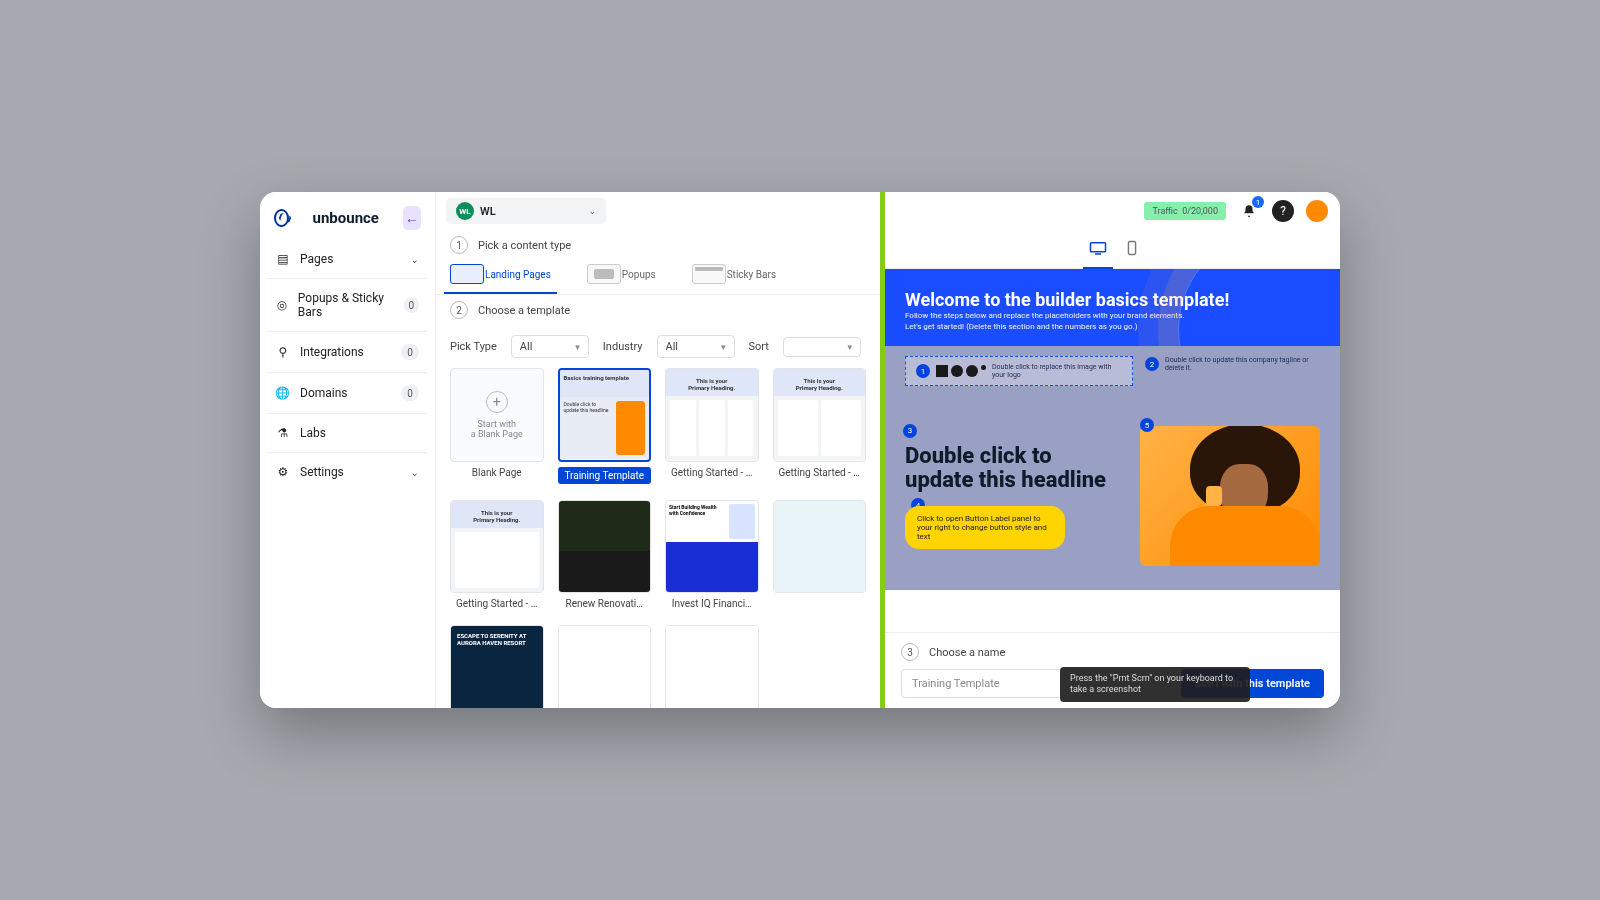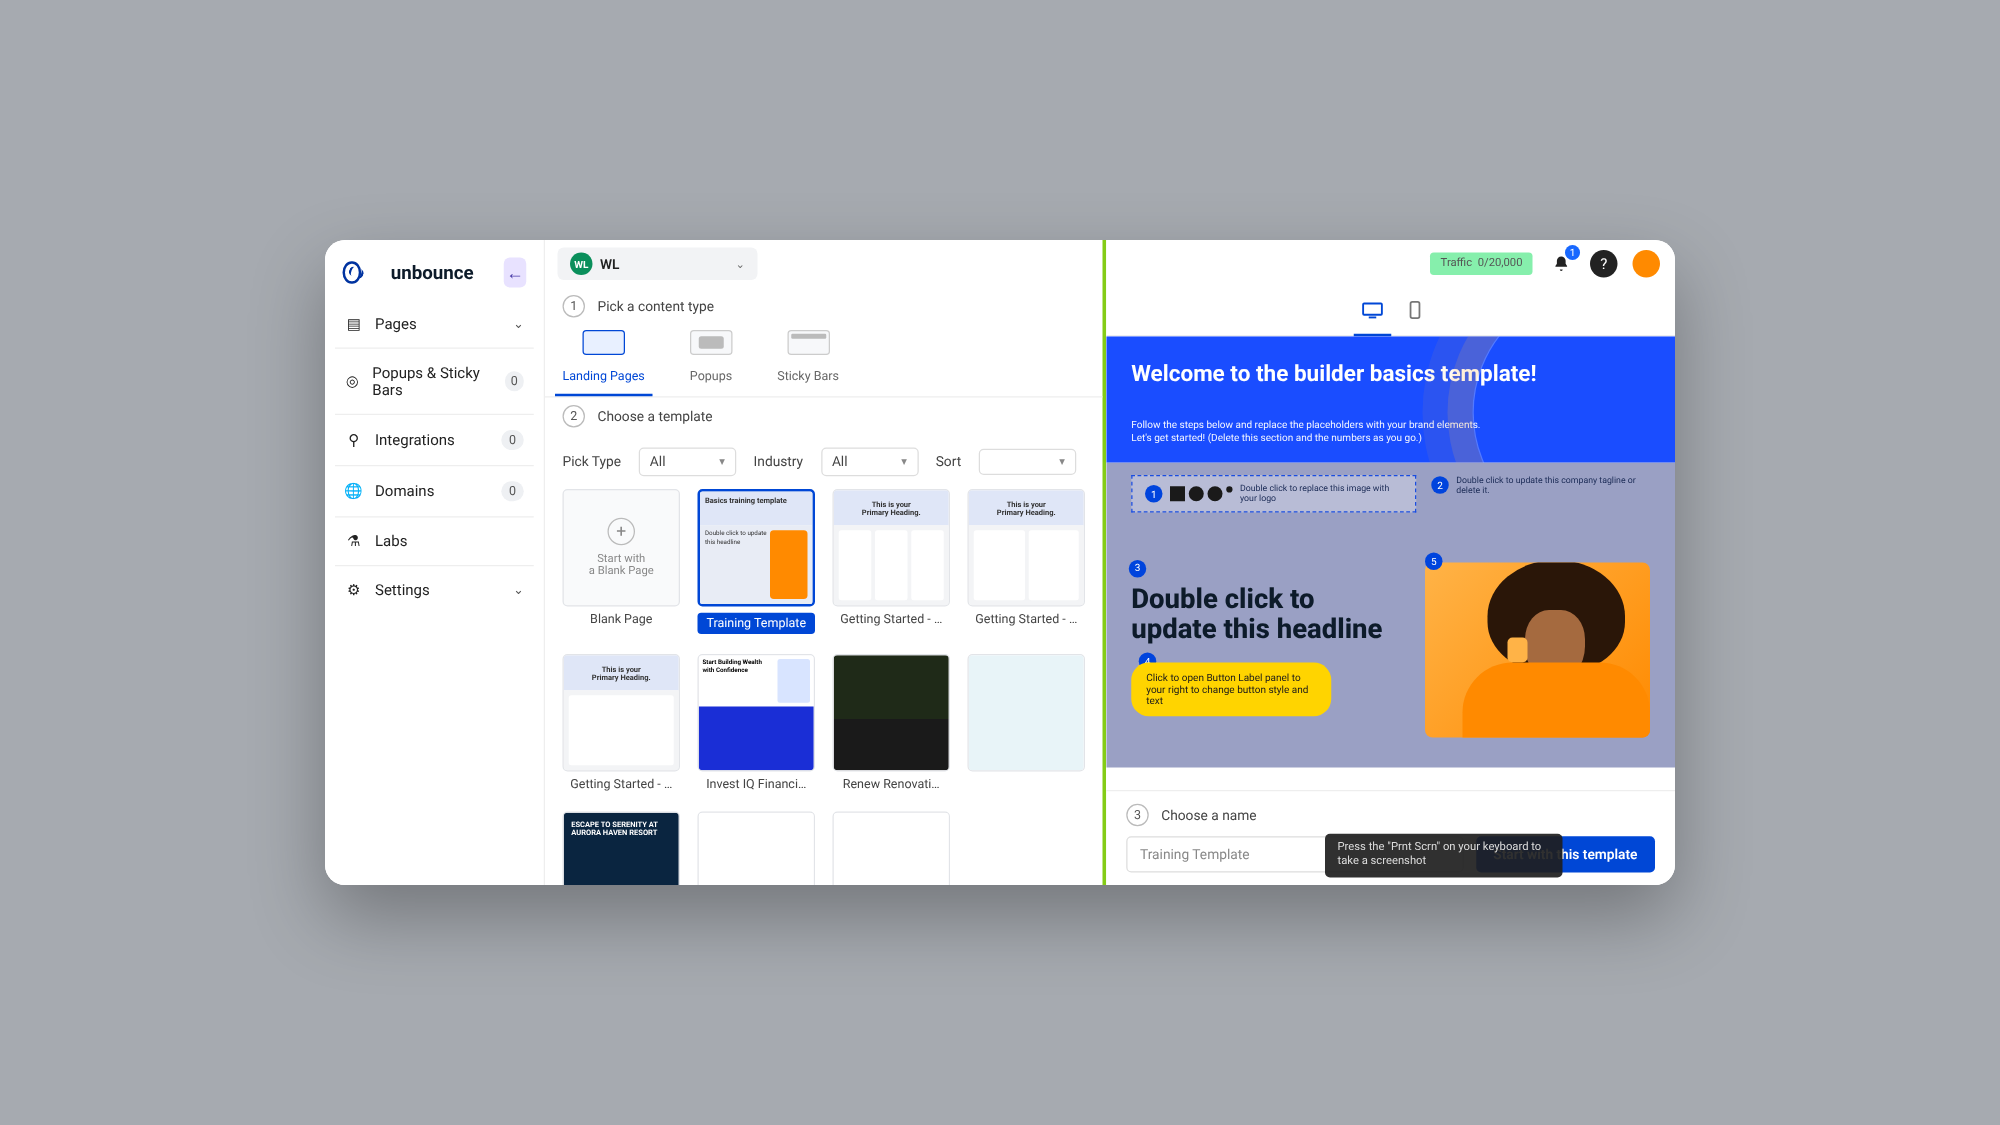--- a/index.html
+++ b/index.html
@@ -12,39 +12,39 @@
 .logo-text { font-weight: 700; font-size: 15px; color: #0d1b2a; }
 .back-btn { width: 24px; height: 24px; border-radius: 5px; background: #e8e2ff; display: flex; align-items: center; justify-content: center; margin-left: auto; color: #4a3da8; font-size: 14px; cursor: pointer; }
 .nav-item { display: flex; align-items: center; gap: 10px; padding: 8px 8px; font-size: 12px; color: #222; border-radius: 4px; cursor: pointer; }
 .nav-icon { width: 14px; height: 14px; display: flex; align-items: center; justify-content: center; }
 .nav-chevron, .nav-badge { margin-left: auto; }
 .nav-badge { width: 18px; height: 16px; border-radius: 8px; background: #eef0f3; color: #555; font-size: 10px; display: flex; align-items: center; justify-content: center; }
 .nav-chevron { font-size: 10px; color: #555; }
 .nav-sep { height: 1px; background: #eee; margin: 4px 0; }
 
 .main { flex: 1; display: flex; min-width: 0; }
-.left-col { flex: 1; display: flex; flex-direction: column; min-width: 0; border-right: 3px solid #84cc16; justify-content: flex-end; }
+.left-col { flex: 1; display: flex; flex-direction: column; min-width: 0; border-right: 5px solid #84cc16; justify-content: flex-end; }
 .topbar { height: 38px; display: flex; align-items: center; padding: 0 10px; gap: 10px; }
 .workspace { display: flex; align-items: center; gap: 6px; background: #f2f3f5; border-radius: 5px; padding: 4px 10px; cursor: pointer; width: 160px; }
 .ws-avatar { width: 18px; height: 18px; border-radius: 50%; background: #0a8f5b; color: #fff; font-size: 8px; font-weight: 700; display: flex; align-items: center; justify-content: center; }
 .ws-name { font-size: 11px; font-weight: 600; color: #222; }
 .ws-chevron { margin-left: auto; font-size: 9px; color: #666; }
 .tb-spacer { flex: 1; }
 .traffic { font-size: 9px; color: #555; background: #86efac; padding: 4px 8px; border-radius: 3px; }
 .tb-icon { width: 22px; height: 22px; border-radius: 50%; display: flex; align-items: center; justify-content: center; font-size: 12px; cursor: pointer; }
 .bell { position: relative; color: #222; }
 .bell-badge { position: absolute; top: -4px; right: -4px; width: 12px; height: 12px; background: #1868ff; color: #fff; font-size: 8px; border-radius: 50%; display: flex; align-items: center; justify-content: center; }
 .help { background: #222; color: #fff; }
 .user-avatar { background: #ff8a00; }
 
 .step-row { display: flex; align-items: center; gap: 10px; padding: 6px 14px; }
 .step-circle { width: 18px; height: 18px; border: 1px solid #bbb; border-radius: 50%; font-size: 10px; color: #555; display: flex; align-items: center; justify-content: center; }
 .step-label { font-size: 11px; color: #444; }
 .ctype-tabs { display: flex; gap: 36px; padding: 4px 14px 10px 14px; border-bottom: 1px solid #eee; }
-.ctype { display: flex; flex-direction: column; align-items: center; gap: 12px; font-size: 10px; color: #666; cursor: pointer; }
+.ctype { display: flex; flex-direction: row; align-items: center; gap: 1px; font-size: 10px; color: #666; cursor: pointer; }
 .ctype.active { color: #0047d6; position: relative; }
 .ctype.active::after { content: ""; position: absolute; bottom: -10px; left: -6px; right: -6px; height: 2px; background: #0047d6; }
 .ctype-thumb { width: 34px; height: 20px; border: 1px solid #ccc; border-radius: 3px; background: #f7f8fa; position: relative; }
 .ctype.active .ctype-thumb { border-color: #0047d6; background: #e8f0ff; }
 .ctype-thumb.popup::after { content:""; position:absolute; inset:4px 6px; background:#bbb; border-radius:2px; }
 .ctype-thumb.bar::after { content:""; position:absolute; left:2px; right:2px; top:2px; height:4px; background:#bbb; border-radius:1px; }
 
 .filters { display: flex; align-items: center; gap: 14px; padding: 10px 14px; font-size: 11px; color: #444; }
 .fsel { display: flex; align-items: center; justify-content: space-between; border: 1px solid #ddd; border-radius: 4px; padding: 4px 8px; min-width: 78px; font-size: 11px; cursor: pointer; gap: 21px; }
 .fsel .chev { font-size: 9px; color: #888; }
@@ -71,21 +71,21 @@
 
 .right-col { width: 455px; flex-shrink: 0; display: flex; flex-direction: column; background: #fff; }
 .right-top { height: 38px; display: flex; align-items: center; justify-content: flex-end; padding: 0 12px; gap: 12px; border-left: none; }
 .device-tabs { display: flex; gap: 8px; padding: 6px 0 0; justify-content: center; border-bottom: 1px solid #eee; }
 .device-tab { padding: 4px 6px 8px; cursor: pointer; color: #777; position: relative; }
 .device-tab.active { color: #0047d6; }
 .device-tab.active::after { content: ""; position: absolute; left: 0; right: 0; bottom: -1px; height: 2px; background: #0047d6; }
 .preview { flex: 1; overflow: auto; background: #fff; }
 .pv-hero { background: #1a4dff; color: #fff; padding: 20px 20px 14px; position: relative; overflow: hidden; }
 .pv-hero::after { content: ""; position: absolute; right: -40px; top: -40px; width: 200px; height: 200px; border-radius: 50%; border: 1px solid rgba(255,255,255,0.25); box-shadow: 0 0 0 20px rgba(255,180,80,0.15), 0 0 0 40px rgba(255,180,80,0.08); }
-.pv-hero h2 { font-size: 18px; margin-bottom: 24px; }
+.pv-hero h2 { font-size: 18px; margin-bottom: 0; }
 .pv-hero p { font-size: 8px; opacity: 0.95; line-height: 1.4; }
 .pv-placeholder-row { display: flex; gap: 12px; padding: 10px 20px; align-items: flex-start; background: #9aa0c4; }
 .pv-badge { width: 14px; height: 14px; background: #0044dd; color: #fff; border-radius: 50%; font-size: 8px; display: flex; align-items: center; justify-content: center; flex-shrink: 0; }
 .pv-logo-box { border: 1px dashed #1a4de0; padding: 6px 10px; display: flex; align-items: center; gap: 6px; font-size: 7px; color: #1a2a55; background: rgba(255,255,255,0.3); }
 .pv-shapes { display: flex; gap: 3px; }
 .pv-sh { width: 12px; height: 12px; background: #1a1a1a; }
 .pv-sh.circ { border-radius: 50%; }
 .pv-sh.sm { width: 5px; height: 5px; border-radius: 50%; }
 .pv-tagline { margin-left: auto; display: flex; gap: 6px; align-items: center; font-size: 7px; color: #1a2a55; }
 .pv-hl-section { background: #9aa0c4; padding: 30px 20px 24px; display: flex; gap: 20px; align-items: center; }
@@ -262,35 +262,35 @@
                 <div class="mini-body grey">
                   <div class="mini-col"></div>
                 </div>
               </div>
             <div class="tpl-name">Getting Started - …</div>
           </div>
 
 
           <div class="tpl-card">
             <div class="tpl-thumb">
+                <div class="mini-hero dark" style="height:55%"></div>
+                <div style="height:45%;background:#1a1a1a"></div>
+              </div>
+            <div class="tpl-name">Renew Renovati…</div>
+          </div>
+
+          <div class="tpl-card">
+            <div class="tpl-thumb">
                 <div style="height:45%;background:#fff;padding:3px;display:flex;gap:2px">
                   <div style="flex:1;font-size:5px;font-weight:700">Start Building Wealth with Confidence</div>
                   <div style="width:30%;background:#d8e4ff;border-radius:2px"></div>
                 </div>
                 <div style="height:55%;background:#1a2ed6"></div>
               </div>
             <div class="tpl-name">Invest IQ Financi…</div>
-          </div>
-
-          <div class="tpl-card">
-            <div class="tpl-thumb">
-                <div class="mini-hero dark" style="height:55%"></div>
-                <div style="height:45%;background:#1a1a1a"></div>
-              </div>
-            <div class="tpl-name">Renew Renovati…</div>
           </div>
 
           <div class="tpl-card">
               <div class="tpl-thumb">
                 <div style="height:100%;background:#e8f4f8"></div>
               </div>
             </div>
           <div class="tpl-card">
               <div class="tpl-thumb">
                 <div style="height:100%;background:#0a2540;color:#fff;padding:6px;font-size:6px;font-weight:700">ESCAPE TO SERENITY AT AURORA HAVEN RESORT</div>

